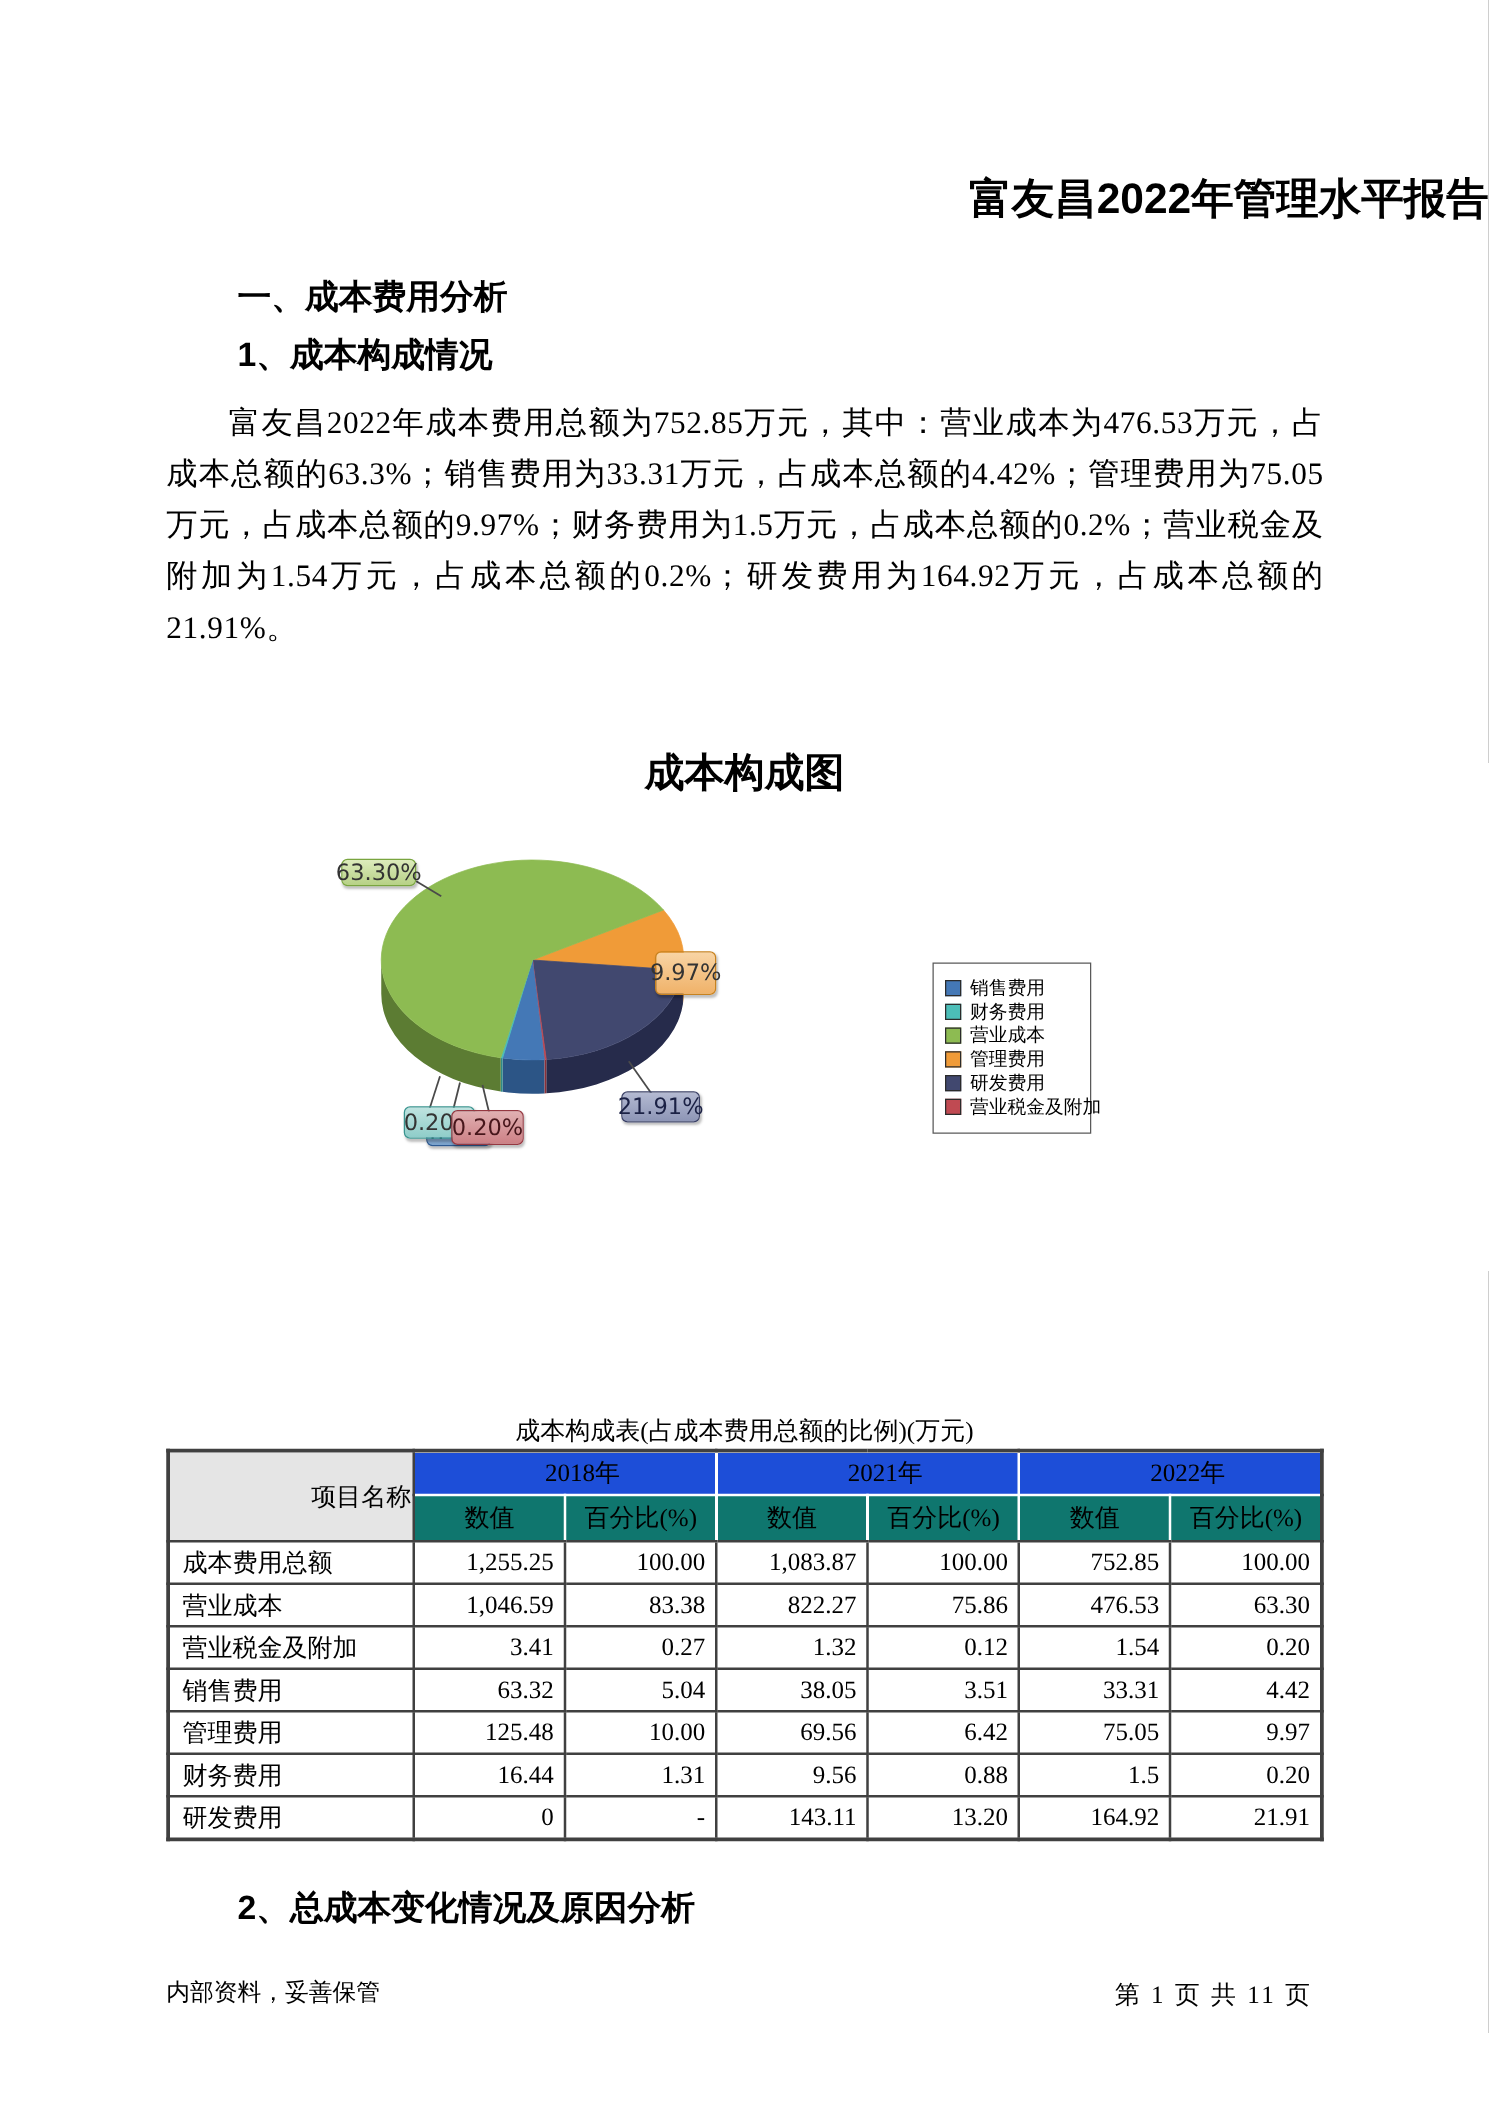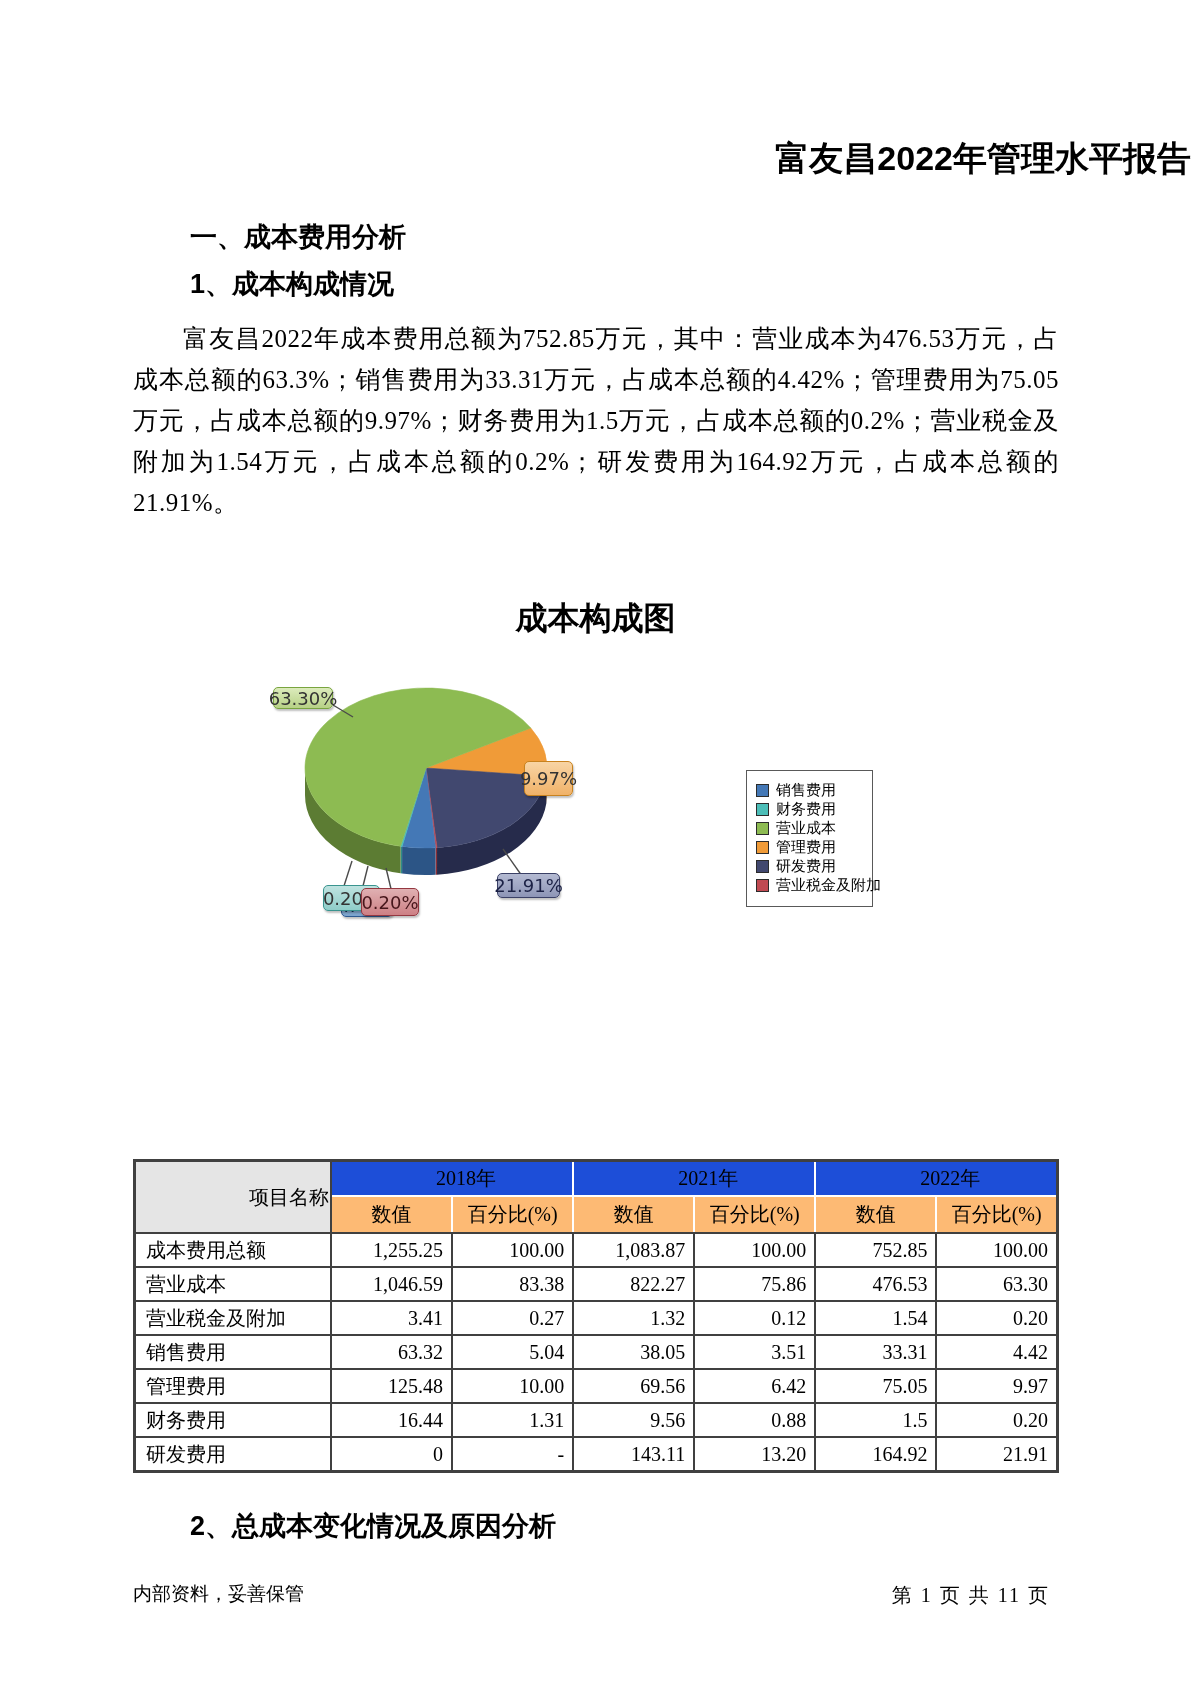--- a/index.html
+++ b/index.html
@@ -59,21 +59,21 @@
   .tbl-caption{
     position:absolute;top:1131px;left:0;width:100%;text-align:center;font-size:20px;
   }
   table.cost{
     position:absolute;left:133px;top:1159px;width:926px;table-layout:fixed;
     border-collapse:collapse;border:3px solid #404040;font-size:20px;
   }
   table.cost th,table.cost td{font-weight:normal;overflow:hidden;white-space:nowrap;}
   th.item{border:2px solid #404040;background:#e5e5e5;width:192px;text-align:right;}
   th.year{border:2px solid #fff;background:#1d4ed8;height:31px;padding-left:29px;}
-  th.sub{border:2px solid #fff;border-bottom:2px solid #404040;background:#fdba74;height:33px;}
+  th.sub{border:2px solid #fff;border-bottom:2px solid #404040;background:#0f766e;height:33px;}
   table.cost td{border:2px solid #404040;height:30px;}
   td.lbl{text-align:left;padding-left:10px;margin-top:36px;}
   td.num{text-align:right;padding-right:8px;}
   .footer-left{
     position:absolute;left:133px;top:1581px;font-size:19px;
     font-family:"Liberation Sans","DejaVu Sans",sans-serif;
   }
   .footer-right{
     position:absolute;right:141px;top:1582px;font-size:20px;letter-spacing:2px;
   }
@@ -140,20 +140,21 @@
       <div class="legend-row">
         <span class="legend-swatch" style="background: rgb(65, 72, 111);"></span>
         <span class="legend-label">研发费用</span>
       </div>
       <div class="legend-row">
         <span class="legend-swatch" style="background: rgb(192, 74, 82);"></span>
         <span class="legend-label">营业税金及附加</span>
       </div>
     </div>
 
+  <div class="tbl-caption">成本构成表(占成本费用总额的比例)(万元)</div>
 
   <table class="cost">
     <thead>
       <tr>
         <th class="item" rowspan="2">项目名称</th>
         <th class="year" colspan="2">2018年</th>
         <th class="year" colspan="2">2021年</th>
         <th class="year" colspan="2">2022年</th>
       </tr>
       <tr>

